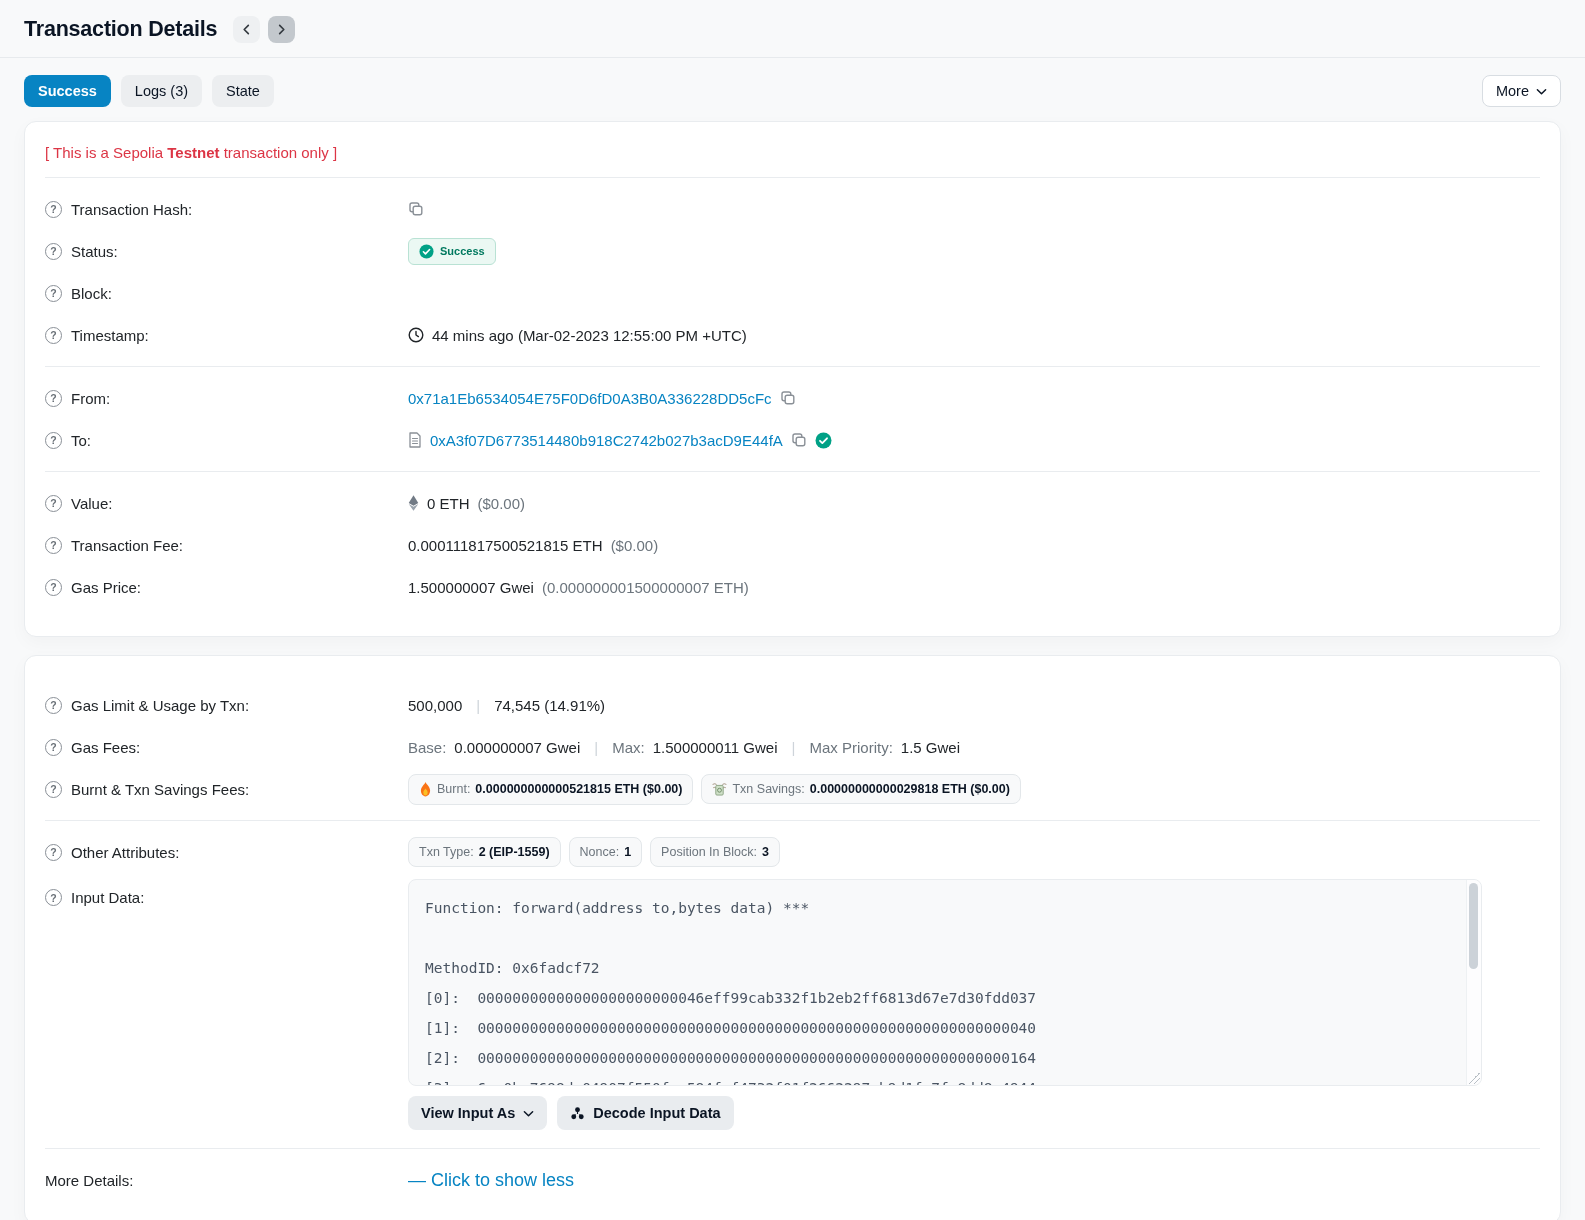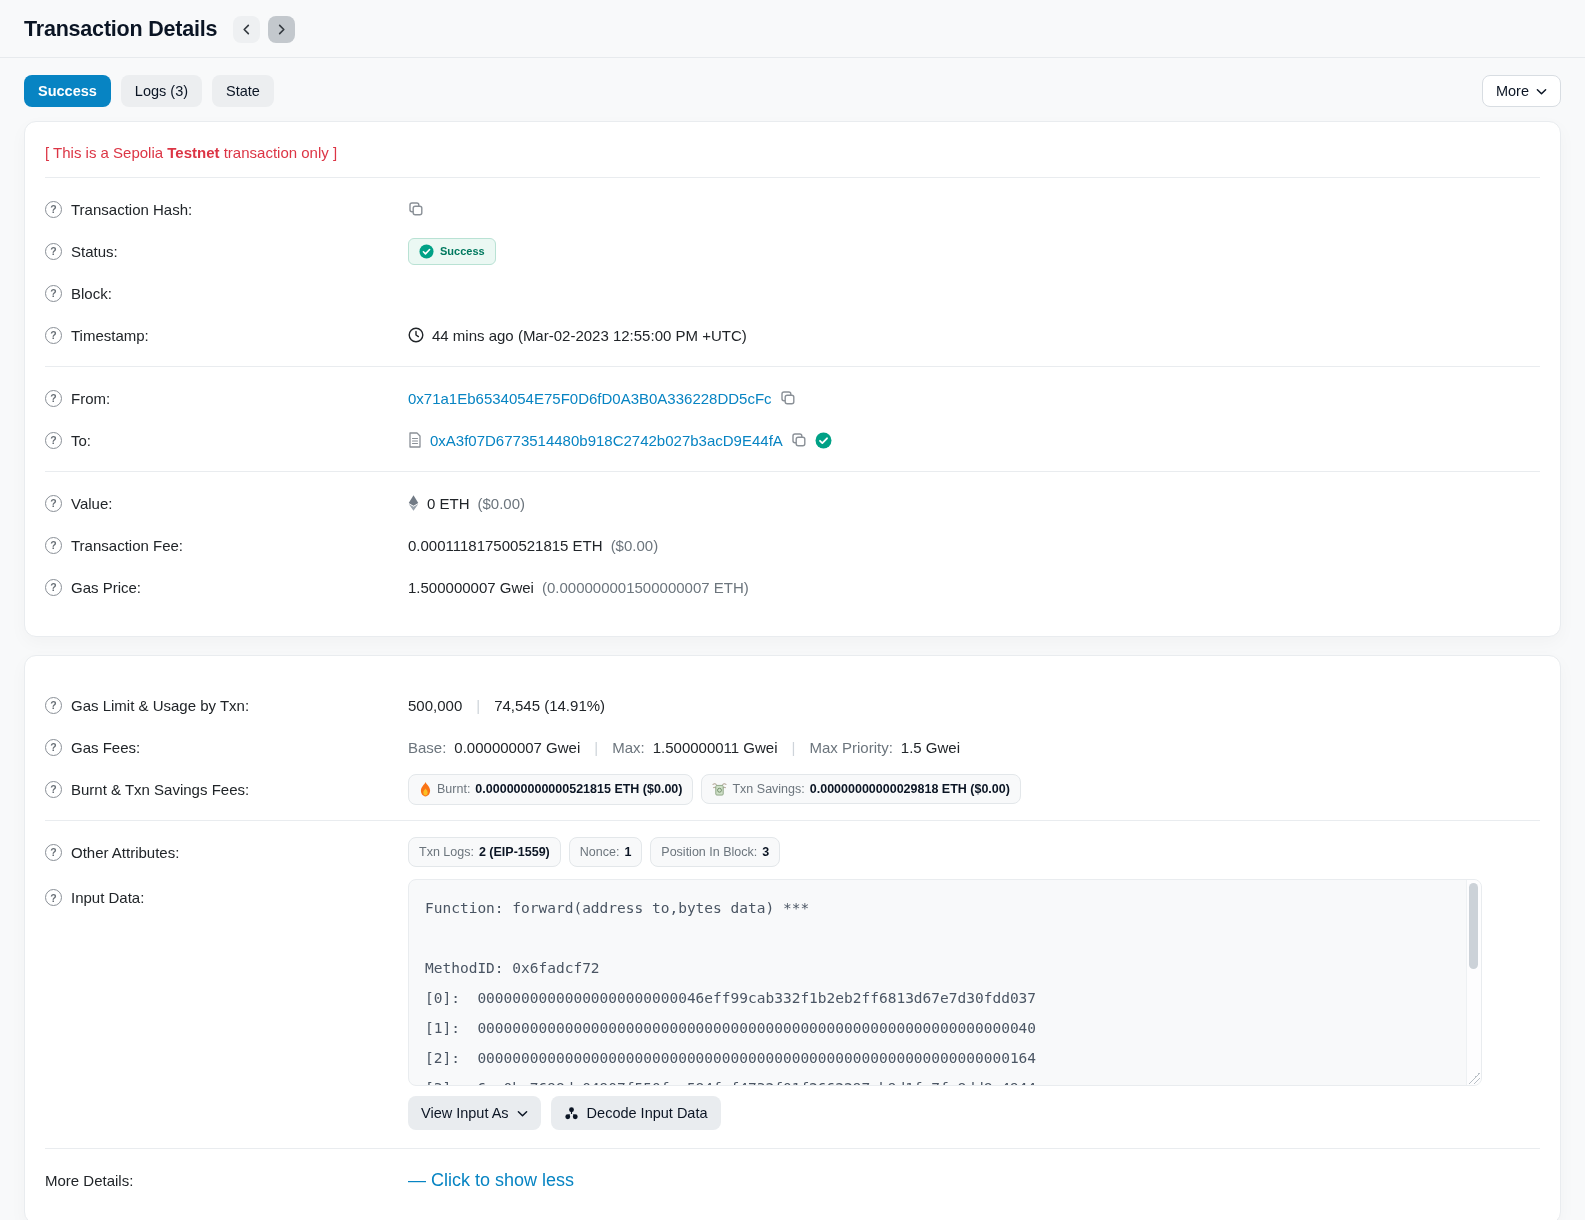--- a/index.html
+++ b/index.html
@@ -68,21 +68,21 @@
                   border-left:1px solid #eef1f3; }
   .scroll-thumb { position:absolute; top:3px; right:3px; width:9px; height:86px; background:#ccd2d8;
                   border-radius:5px; cursor:pointer; }
   .resize-handle { position:absolute; right:1px; bottom:1px; width:12px; height:12px; cursor:nwse-resize;
     background:
       linear-gradient(135deg, transparent 0 50%, #b9c0c6 50% 57%, transparent 57% 72%, #b9c0c6 72% 79%, transparent 79%);
   }
   .input-actions { display:flex; gap:10px; margin-top:10px; }
   .gray-btn { display:inline-flex; align-items:center; gap:8px; background:#e9ecef; border:none;
               border-radius:8px; padding:9px 13px; font-size:14.5px; color:#0b1524; cursor:pointer;
-              font-family:inherit; }
+              font-family:inherit;font-weight:bold; }
 
   .more-details-link { display:inline-flex; align-items:center; gap:4px; font-size:18px; }
 </style>
 </head>
 <body>
 
 <div class="page">
 
   <div class="page-header">
     <h1>Transaction Details</h1>
@@ -323,21 +323,21 @@
 
     <div class="group">
 
       <div class="row">
         <div class="label-cell">
           <span class="q-icon">?</span>
           <span>Other Attributes:</span>
         </div>
         <div class="value-cell">
           <span class="badge-gray">
-            <span>Txn Logs:</span>
+            <span>Txn Type:</span>
             <b>2 (EIP-1559)</b>
           </span>
           <span class="badge-gray">
             <span>Nonce:</span>
             <b>1</b>
           </span>
           <span class="badge-gray">
             <span>Position In Block:</span>
             <b>3</b>
           </span>

